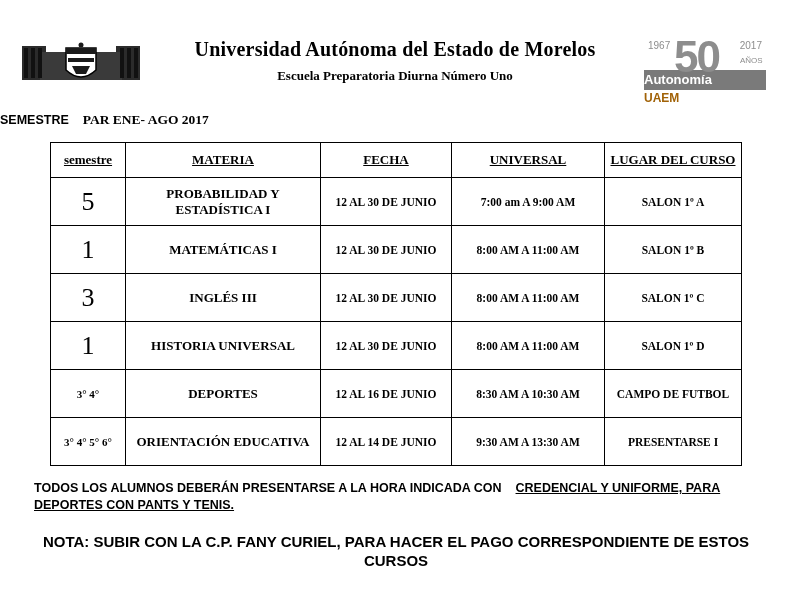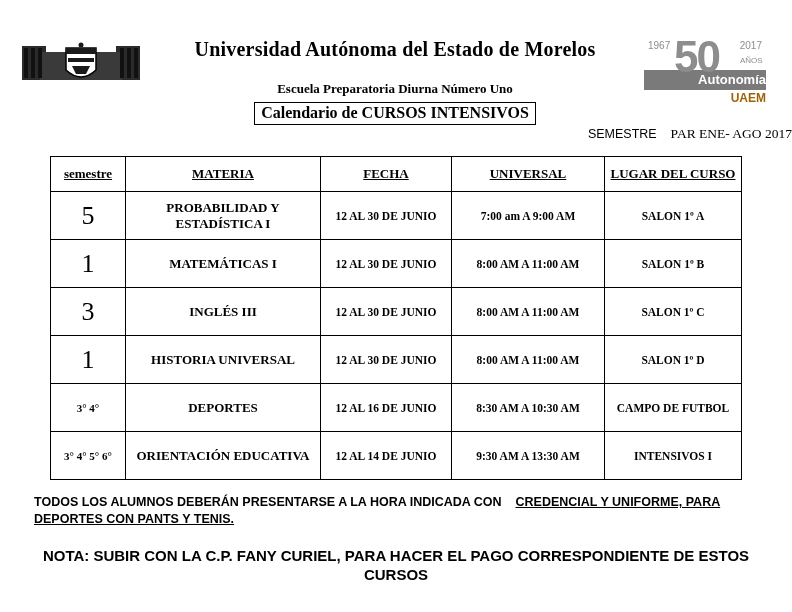--- a/index.html
+++ b/index.html
@@ -46,42 +46,42 @@
   }
   .title-main {
     font-size: 20px;
     font-weight: bold;
     letter-spacing: 0.2px;
     line-height: 1.15;
   }
   .title-sub {
     font-size: 13px;
     font-weight: bold;
-    margin-top: 21px;
+    margin-top: 8px;
     line-height: 1.15;
   }
   .title-calendar {
     display: inline-block;
     font-size: 16px;
     font-weight: bold;
     margin-top: 5px;
     border: 1px solid #000;
     padding: 0 6px 1px 6px;
     line-height: 1.25;
   }
 
   
   .logo50 {
     position: absolute;
     right: 26px;
     top: 36px;
     width: 122px;
     height: 66px;
     color: #6f6f6f;
-    text-align: right;
+    text-align: left;
   }
   .logo50 .bar {
     position: absolute;
     left: 0;
     top: 34px;
     width: 122px;
     height: 20px;
     background: #7a7a7a;
   }
   .logo50 .fifty {
@@ -135,25 +135,24 @@
     top: 55px;
     width: 122px;
     font-size: 12px;
     font-weight: bold;
     color: #a16207;
     font-family: "Liberation Sans", sans-serif;
   }
 
   
   .semestre-line {
-    text-align: right;
+    text-align: left;
     font-size: 12.5px;
-    font-weight: normal;
-    font-family: "Liberation Sans", sans-serif;
-    margin-top: 14px;
+    font-weight: bold;
+    font-family: "Liberation Sans", sans-serif;
   }
   .semestre-line .period {
     font-family: "Liberation Serif", serif;
     font-size: 13.5px;
   }
 
   
   table.cal {
     border-collapse: collapse;
     margin: 14px auto 0 auto;
@@ -246,21 +245,20 @@
         <path d="M44 6 L74 6 L74 12 L44 12 Z" fill="#1a1a1a"></path>
         <path d="M46 16 L72 16 L72 20 L46 20 Z" fill="#1a1a1a"></path>
         <path d="M50 24 L68 24 L64 32 L54 32 Z" fill="#1a1a1a"></path>
         <circle cx="59" cy="3" r="2.5" fill="#1a1a1a"></circle>
       </svg>
     </div>
 
     <div class="header-titles">
       <div class="title-main">Universidad Autónoma del Estado de Morelos</div>
       <div class="title-sub">Escuela Preparatoria Diurna Número Uno</div>
-      <div class="title-calendar">Calendario de CURSOS INTENSIVOS</div>
     </div>
 
     <div class="logo50">
       <div class="bar"></div>
       <div class="yr-left">1967</div>
       <div class="yr-right">2017</div>
       <div class="fifty">50</div>
       <div class="anios">AÑOS</div>
       <div class="autonomia">Autonomía</div>
       <div class="uaem">UAEM</div>
@@ -317,21 +315,21 @@
         <td class="materia">DEPORTES</td>
         <td class="fecha">12 AL 16 DE JUNIO</td>
         <td class="horario">8:30 AM A 10:30 AM</td>
         <td class="lugar">CAMPO DE FUTBOL</td>
       </tr>
       <tr class="row">
         <td class="sem small">3° 4°  5° 6°</td>
         <td class="materia">ORIENTACIÓN EDUCATIVA</td>
         <td class="fecha">12 AL 14 DE JUNIO</td>
         <td class="horario">9:30 AM A 13:30 AM</td>
-        <td class="lugar">INTENSIVOS I</td>
+        <td class="lugar">PRESENTARSE I</td>
       </tr>
     </tbody>
   </table>
 
   <div class="note1">
     <span class="lead">TODOS LOS ALUMNOS DEBERÁN PRESENTARSE A LA HORA INDICADA CON</span>
     <span>&nbsp;&nbsp;</span>
     <span class="und">CREDENCIAL Y UNIFORME, PARA</span>
     <span class="second">DEPORTES CON PANTS Y TENIS.</span>
   </div>

